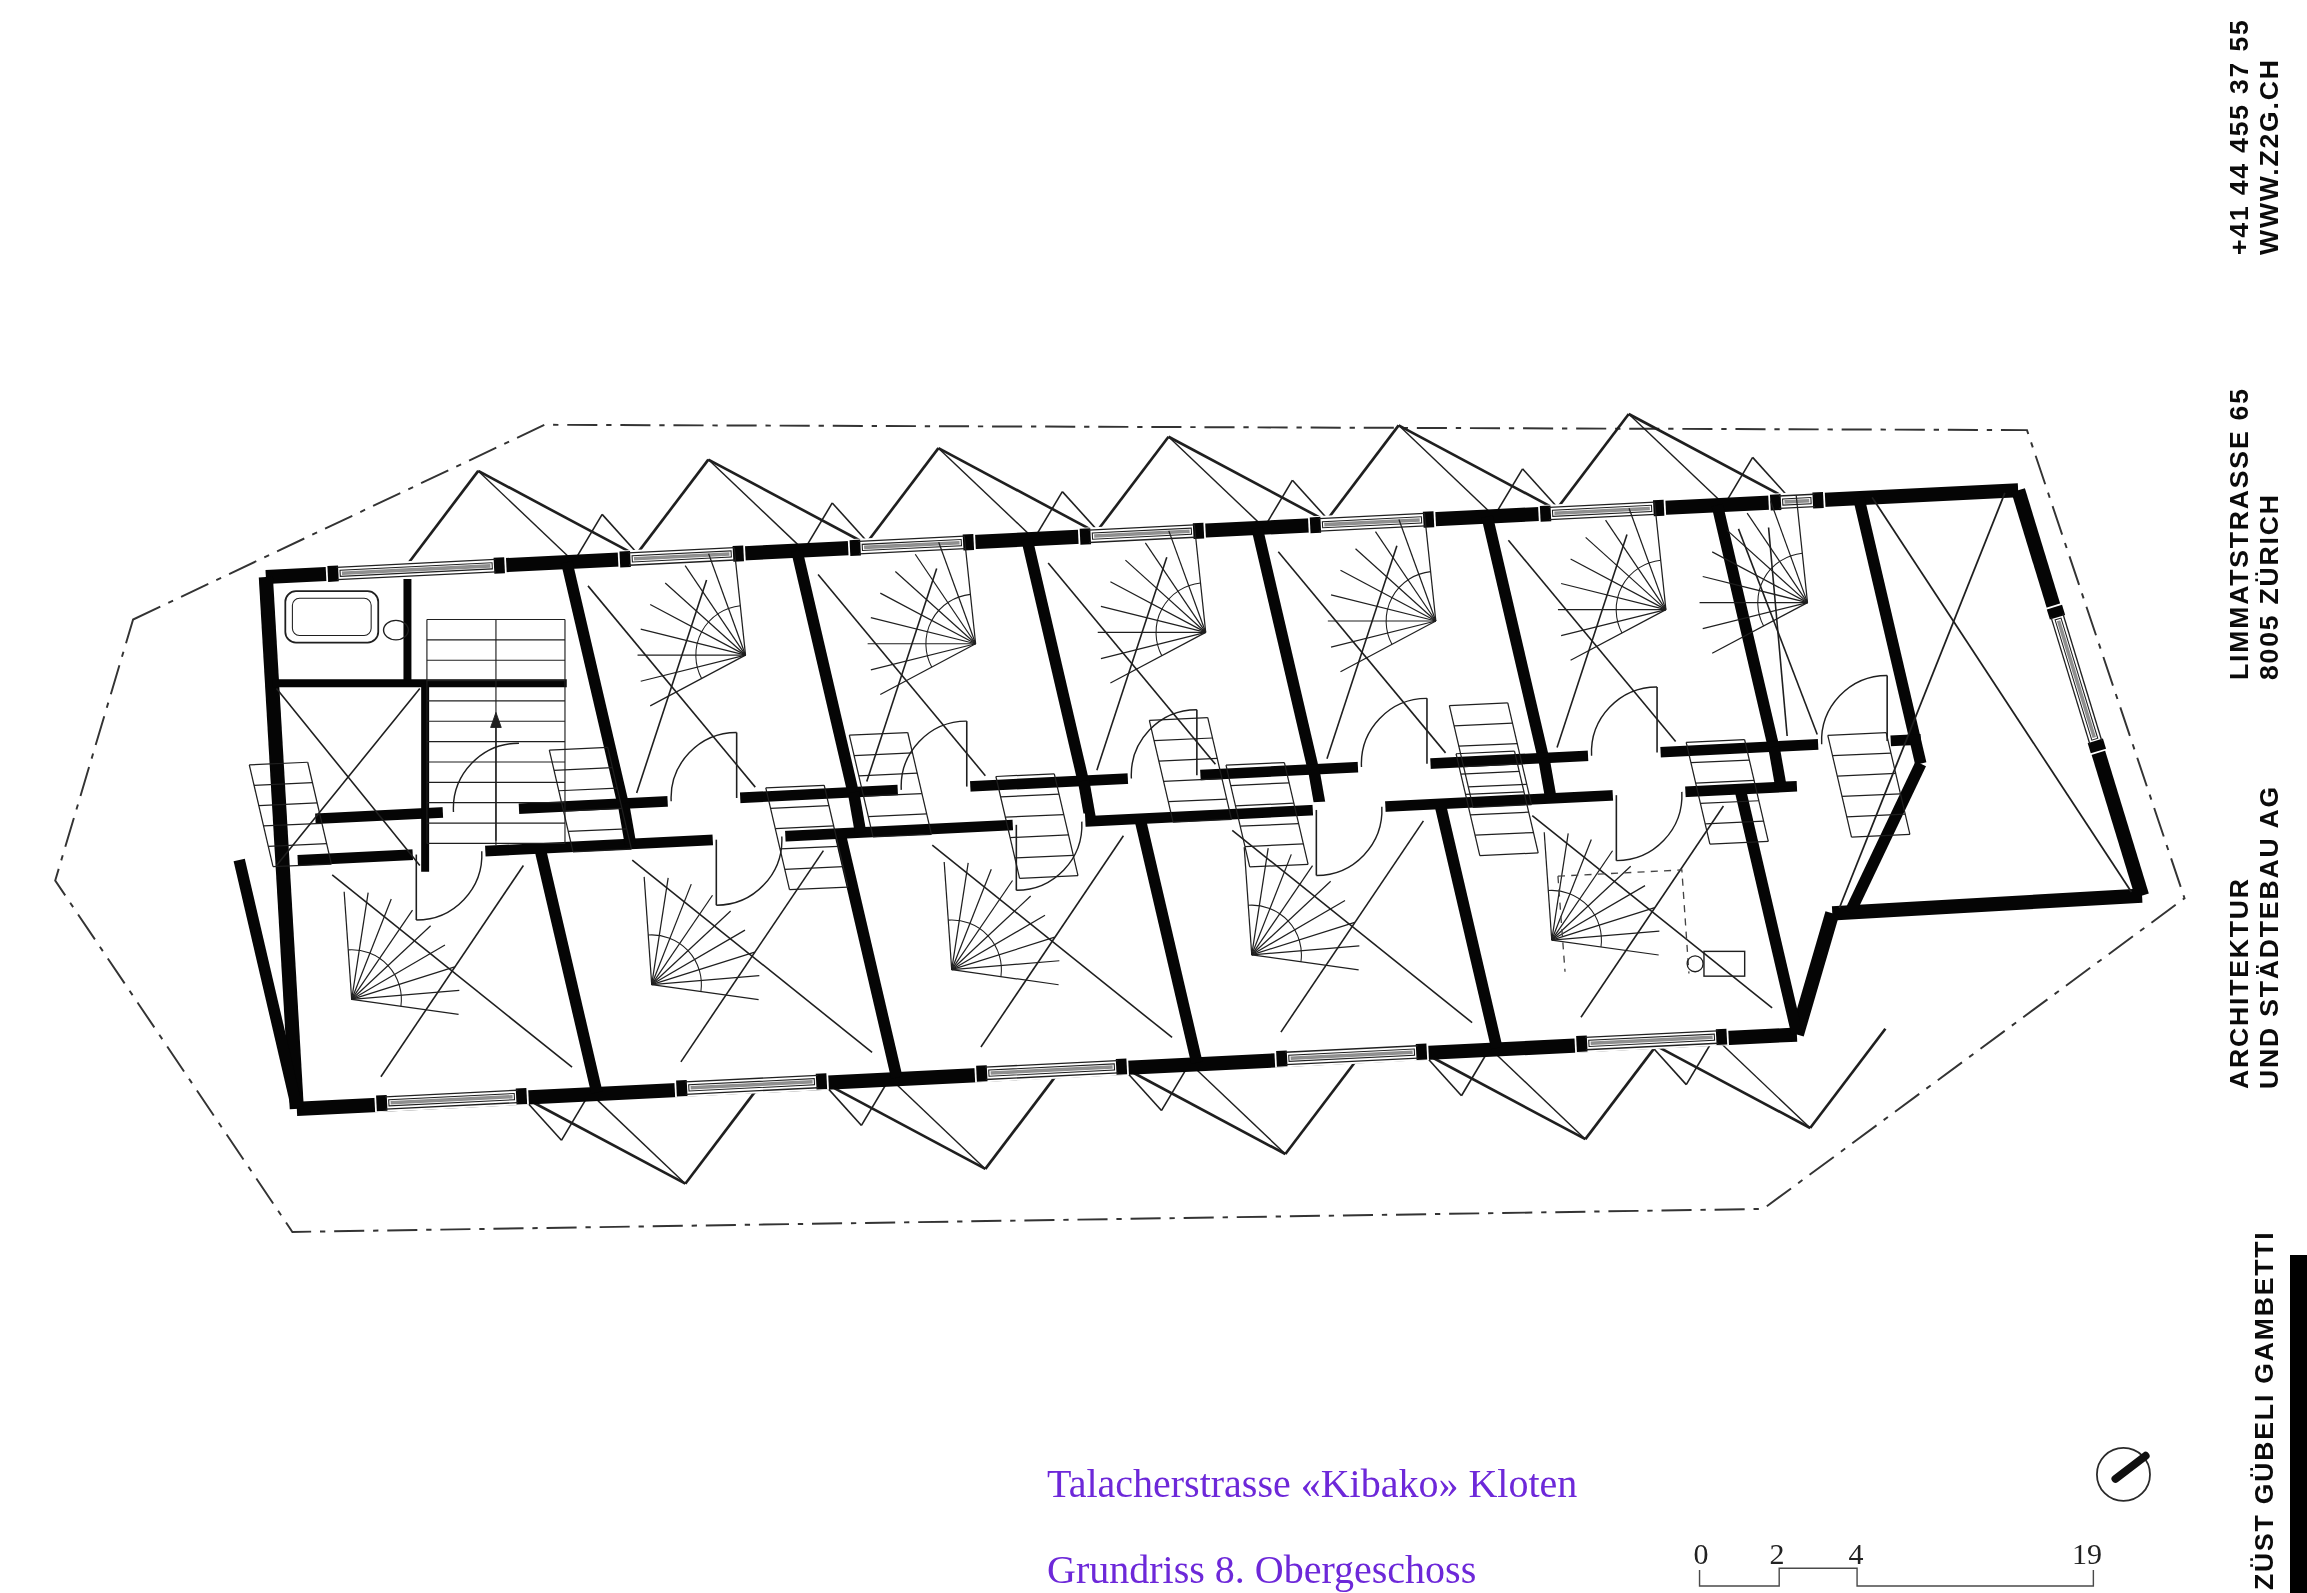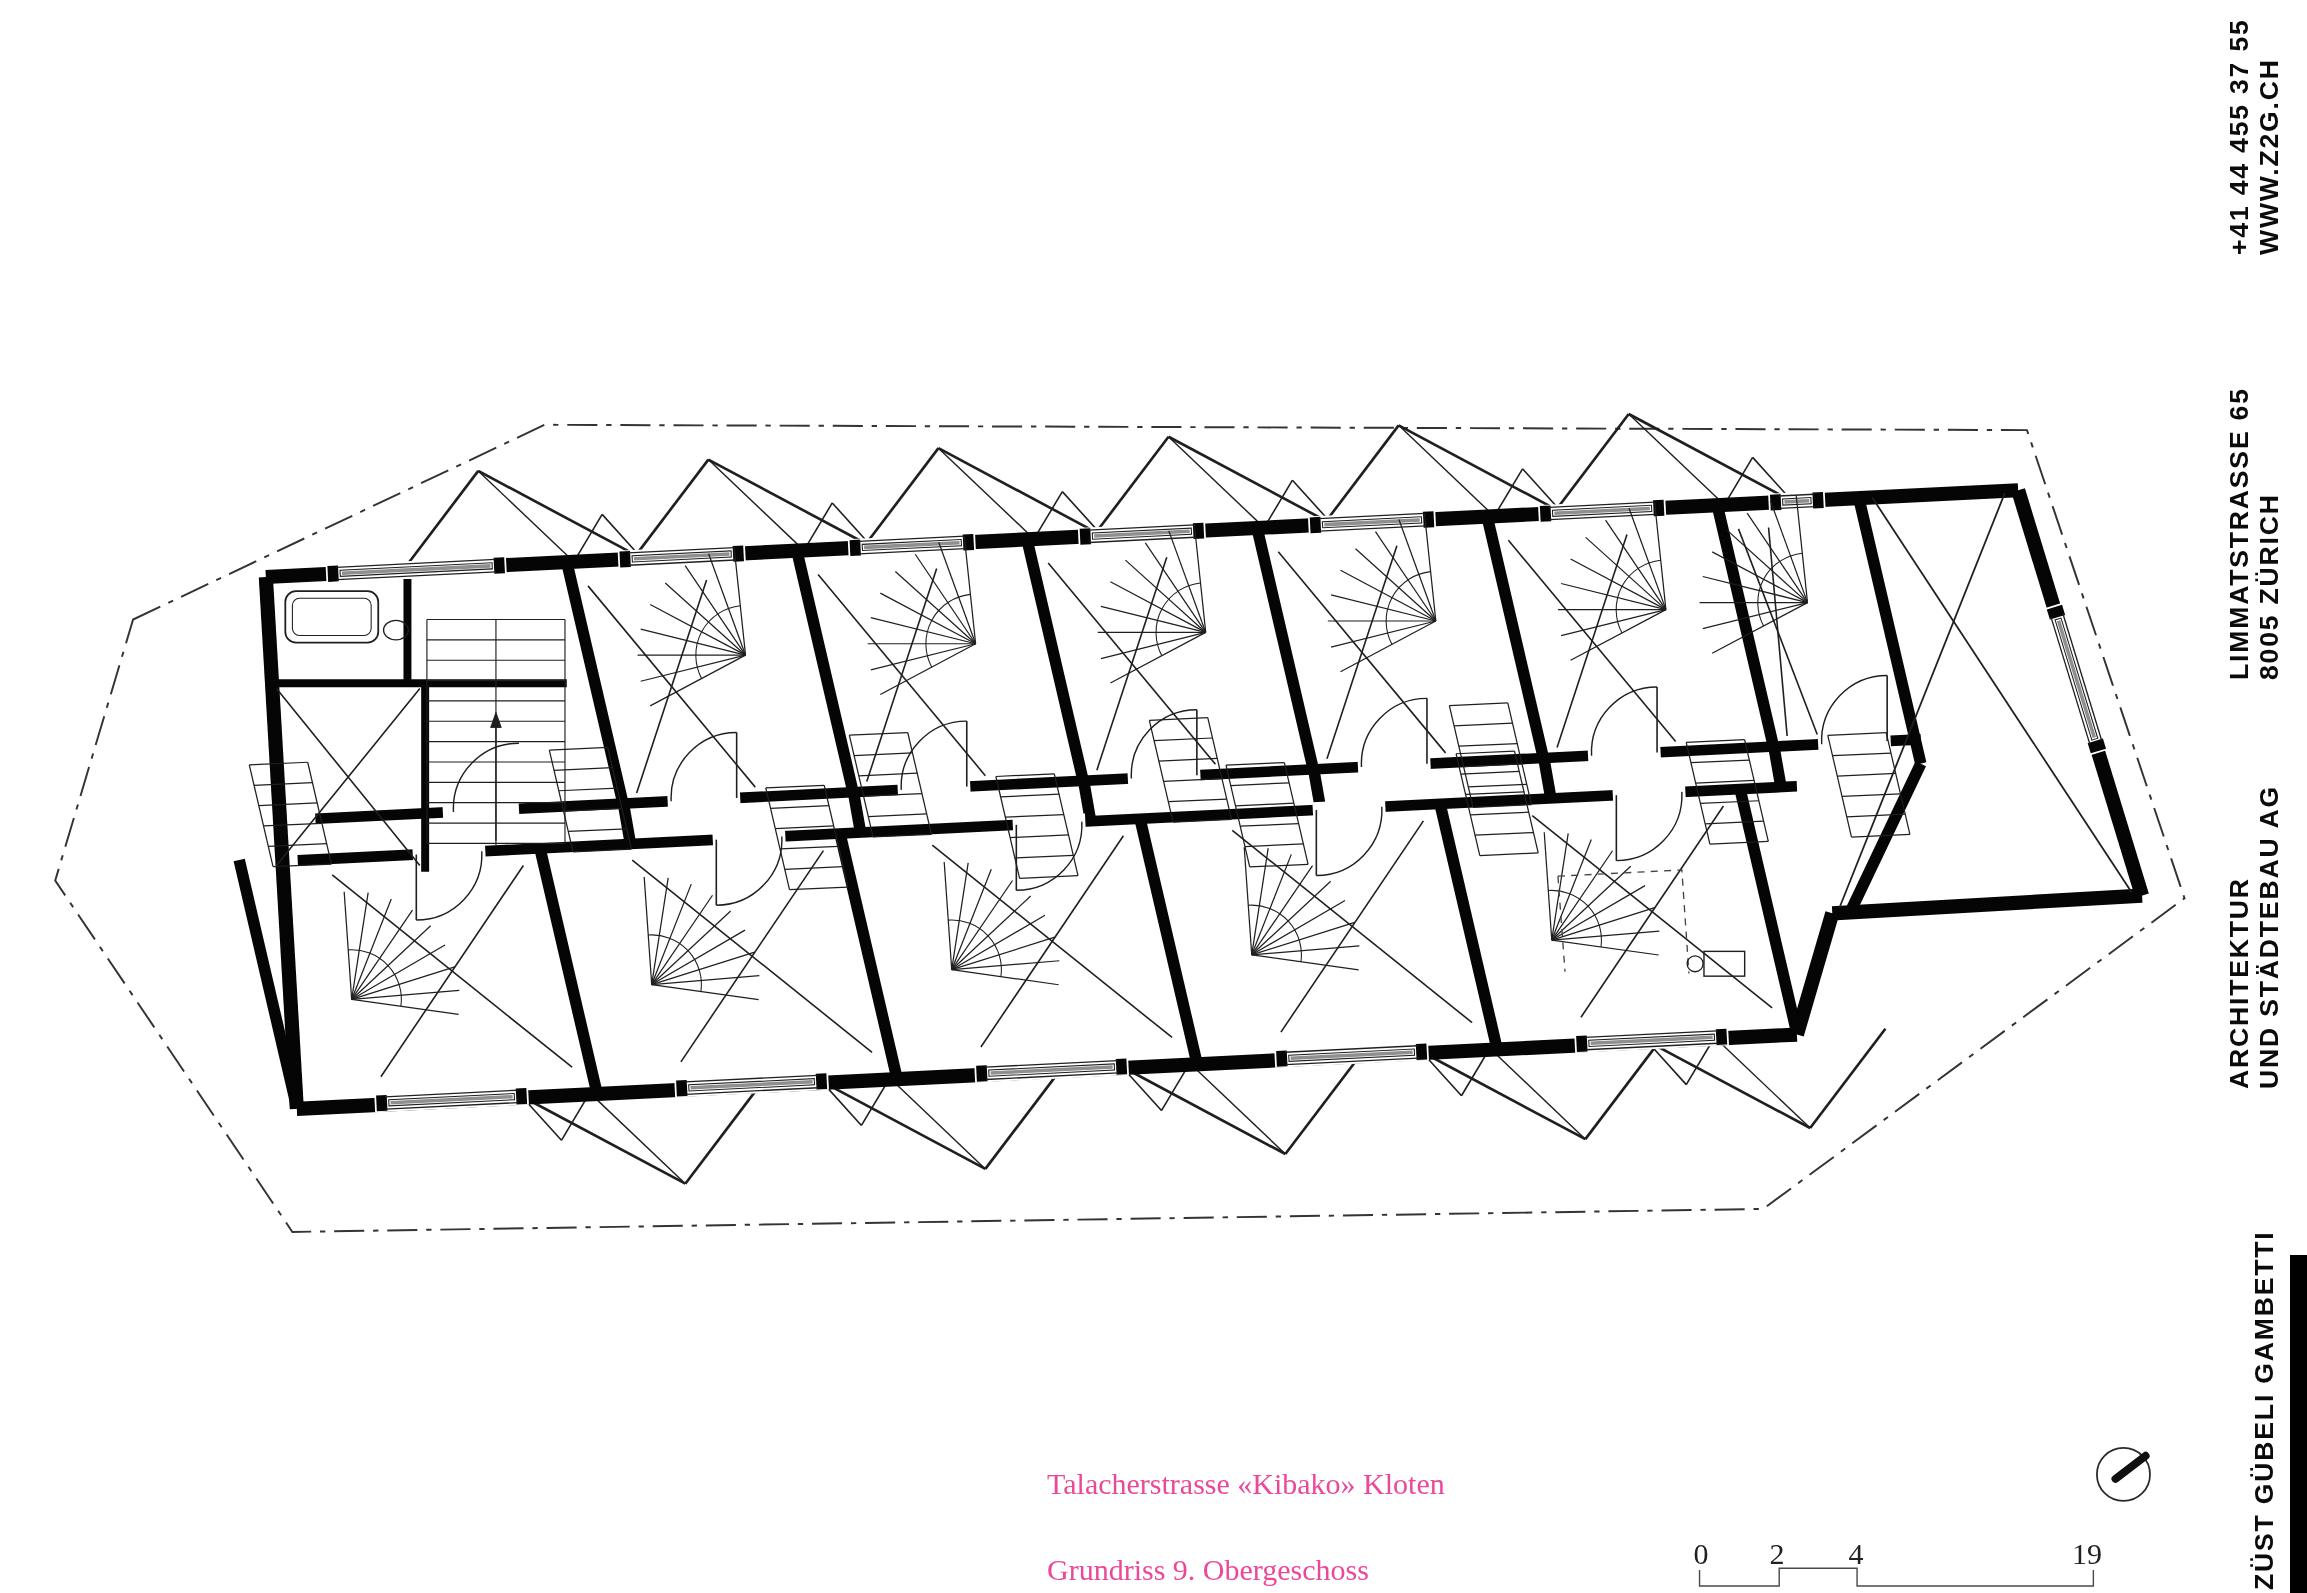--- a/index.html
+++ b/index.html
@@ -3,21 +3,21 @@
 <meta charset="utf-8">
 <style>
   html,body{margin:0;padding:0;background:#e8e8e8;}
   .canvas{position:relative;width:2307px;height:1593px;background:#ffffff;overflow:hidden;
           font-family:"Liberation Sans",sans-serif;}
   svg{position:absolute;left:0;top:0;}
   .vtext{position:absolute;transform:rotate(-90deg);transform-origin:left top;
          font-family:"Liberation Sans",sans-serif;font-weight:bold;color:#0b0b0b;
          font-size:26.6px;line-height:30px;letter-spacing:1.8px;white-space:pre;}
   .serif{position:absolute;font-family:"Liberation Serif","DejaVu Serif",serif;
-         color:#ec4899;font-size:30px;line-height:32px;white-space:pre;}
+         color:#6d28d9;font-size:40px;line-height:32px;white-space:pre;}
   .scale-num{position:absolute;top:1537px;transform:translateX(-50%);
          font-family:"Liberation Serif","DejaVu Serif",serif;font-size:30px;color:#222;}
   .brandbar{position:absolute;left:2290px;top:1255px;width:17px;height:338px;background:#000;}
 </style>
 </head>
 <body>
 
 <div class="canvas">
 
   <svg id="plan" width="2307" height="1593" viewBox="0 0 2606 1800">
@@ -520,20 +520,20 @@
 <span>8005 ZÜRICH</span></div>
 
   <div class="vtext" style="left:2224px;top:1089px"><span>ARCHITEKTUR</span>
 <span>UND STÄDTEBAU AG</span></div>
 
   <div class="vtext" style="left:2249px;top:1590px"><span>ZÜST GÜBELI GAMBETTI</span></div>
 
   <div class="brandbar"></div>
 
   <div class="serif" style="left:1047px;top:1468px">Talacherstrasse «Kibako» Kloten</div>
-  <div class="serif" style="left:1047px;top:1554px">Grundriss 9. Obergeschoss</div>
+  <div class="serif" style="left:1047px;top:1554px">Grundriss 8. Obergeschoss</div>
 
   <div class="scale-num" style="left:1701px">0</div>
   <div class="scale-num" style="left:1777px">2</div>
   <div class="scale-num" style="left:1856px">4</div>
   <div class="scale-num" style="left:2087px">19</div>
 </div>
 
 
 </body></html>

